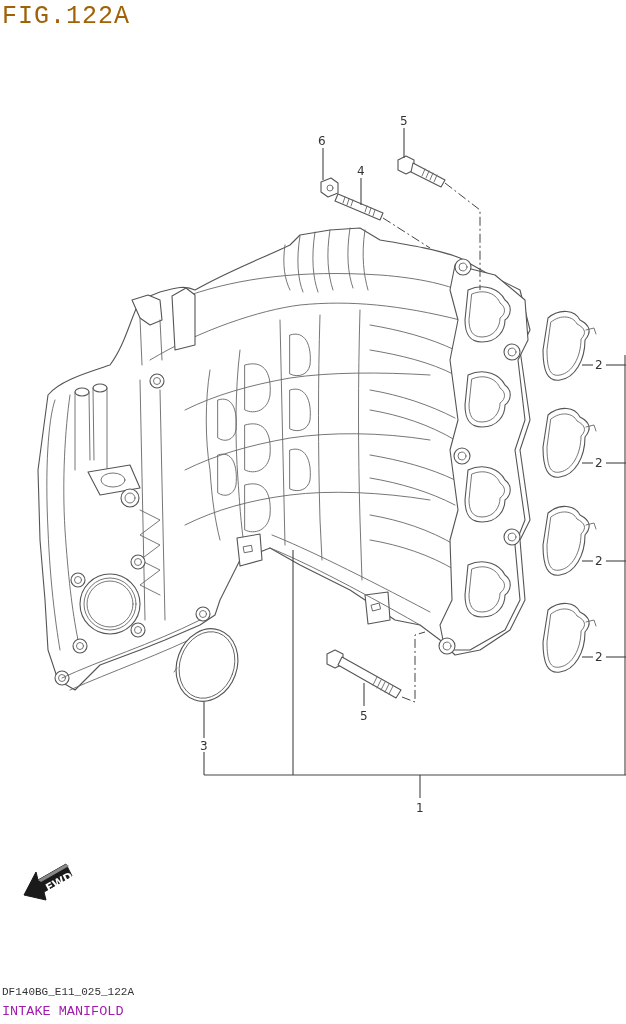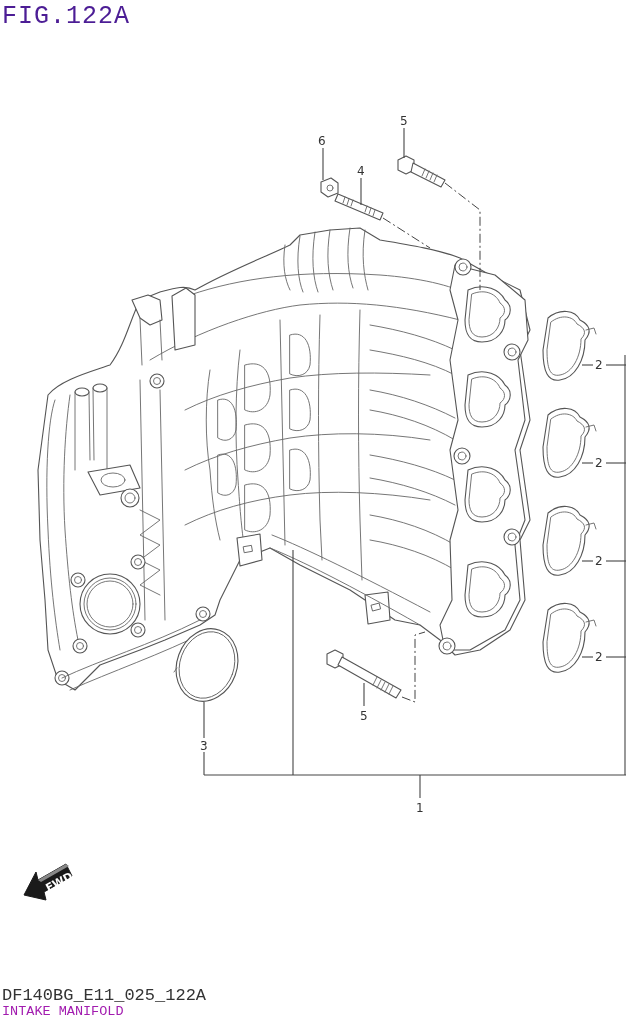--- a/index.html
+++ b/index.html
@@ -1,19 +1,19 @@
 <!DOCTYPE html>
 <html><head>
 <meta charset="utf-8">
 <style>
   html, body { margin: 0; padding: 0; background: #ffffff; }
   body { width: 626px; height: 1024px; position: relative; overflow: hidden; font-family: "Liberation Mono", "DejaVu Sans Mono", monospace; color: #222; }
-  .fig-title { position: absolute; left: 2px; top: 2px; font-size: 25px; letter-spacing: 1px; color: #4c1d95; font-family: "Liberation Mono", "DejaVu Sans Mono", monospace; }
+  .fig-title { position: absolute; left: 2px; top: 2px; font-size: 25px; letter-spacing: 1px; color: #a16207; font-family: "Liberation Mono", "DejaVu Sans Mono", monospace; }
   .diagram { position: absolute; left: 0; top: 0; width: 626px; height: 1024px; }
-  .code { position: absolute; left: 2px; top: 986px; font-size: 17px; color: #333; font-family: "Liberation Mono", "DejaVu Sans Mono", monospace; }
+  .code { position: absolute; left: 2px; top: 986px; font-size: 11px; color: #333; font-family: "Liberation Mono", "DejaVu Sans Mono", monospace; }
   .caption { position: absolute; left: 2px; top: 1004px; font-size: 13.5px; color: #a21caf; font-family: "Liberation Mono", "DejaVu Sans Mono", monospace; }
   .callout { font-family: "DejaVu Sans", "Liberation Sans", sans-serif; font-size: 12px; fill: #333; }
   .ln { stroke: #444; stroke-width: 1.1; fill: none; }
   .part { stroke: #555; stroke-width: 1.1; fill: #fff; stroke-linejoin: round; stroke-linecap: round; }
   .thin { stroke: #666; stroke-width: 0.9; fill: none; stroke-linecap: round; }
   .dash { stroke: #444; stroke-width: 1; fill: none; stroke-dasharray: 9 3 2 3; }
   .fwd-text { font-family: "DejaVu Sans", "Liberation Sans", sans-serif; font-weight: bold; font-size: 11px; fill: #fff; }
 </style>
 </head>
 <body>

